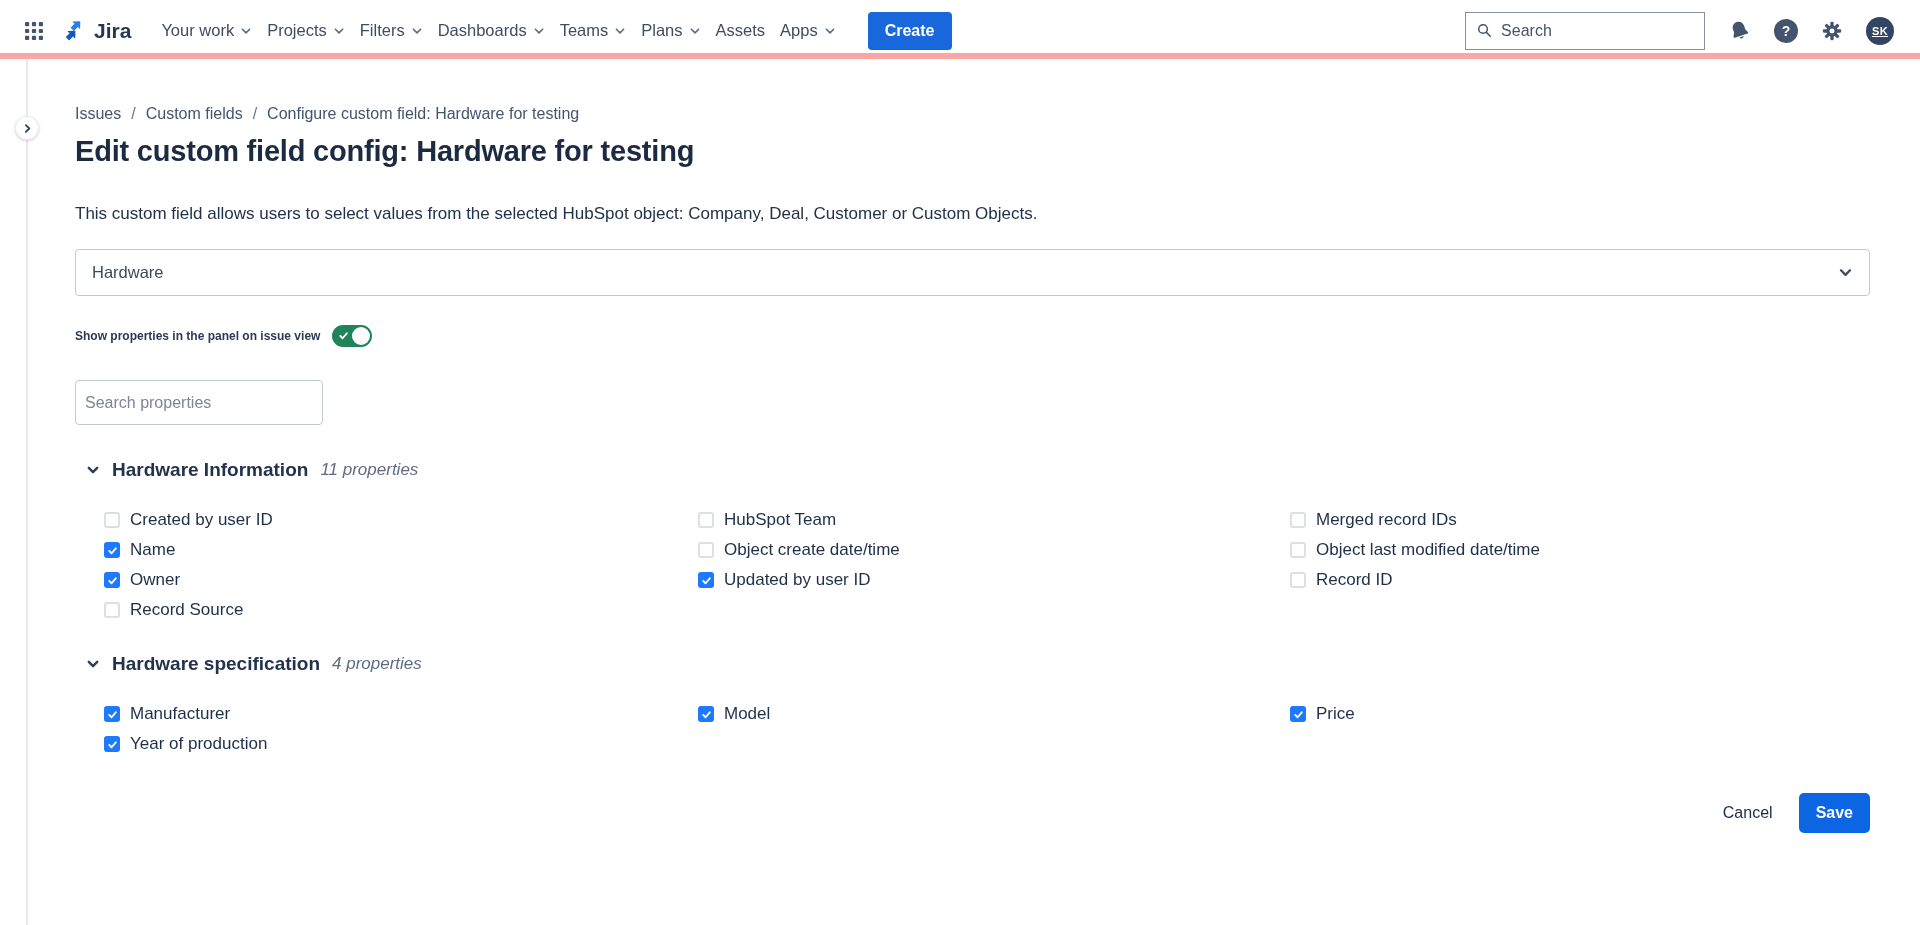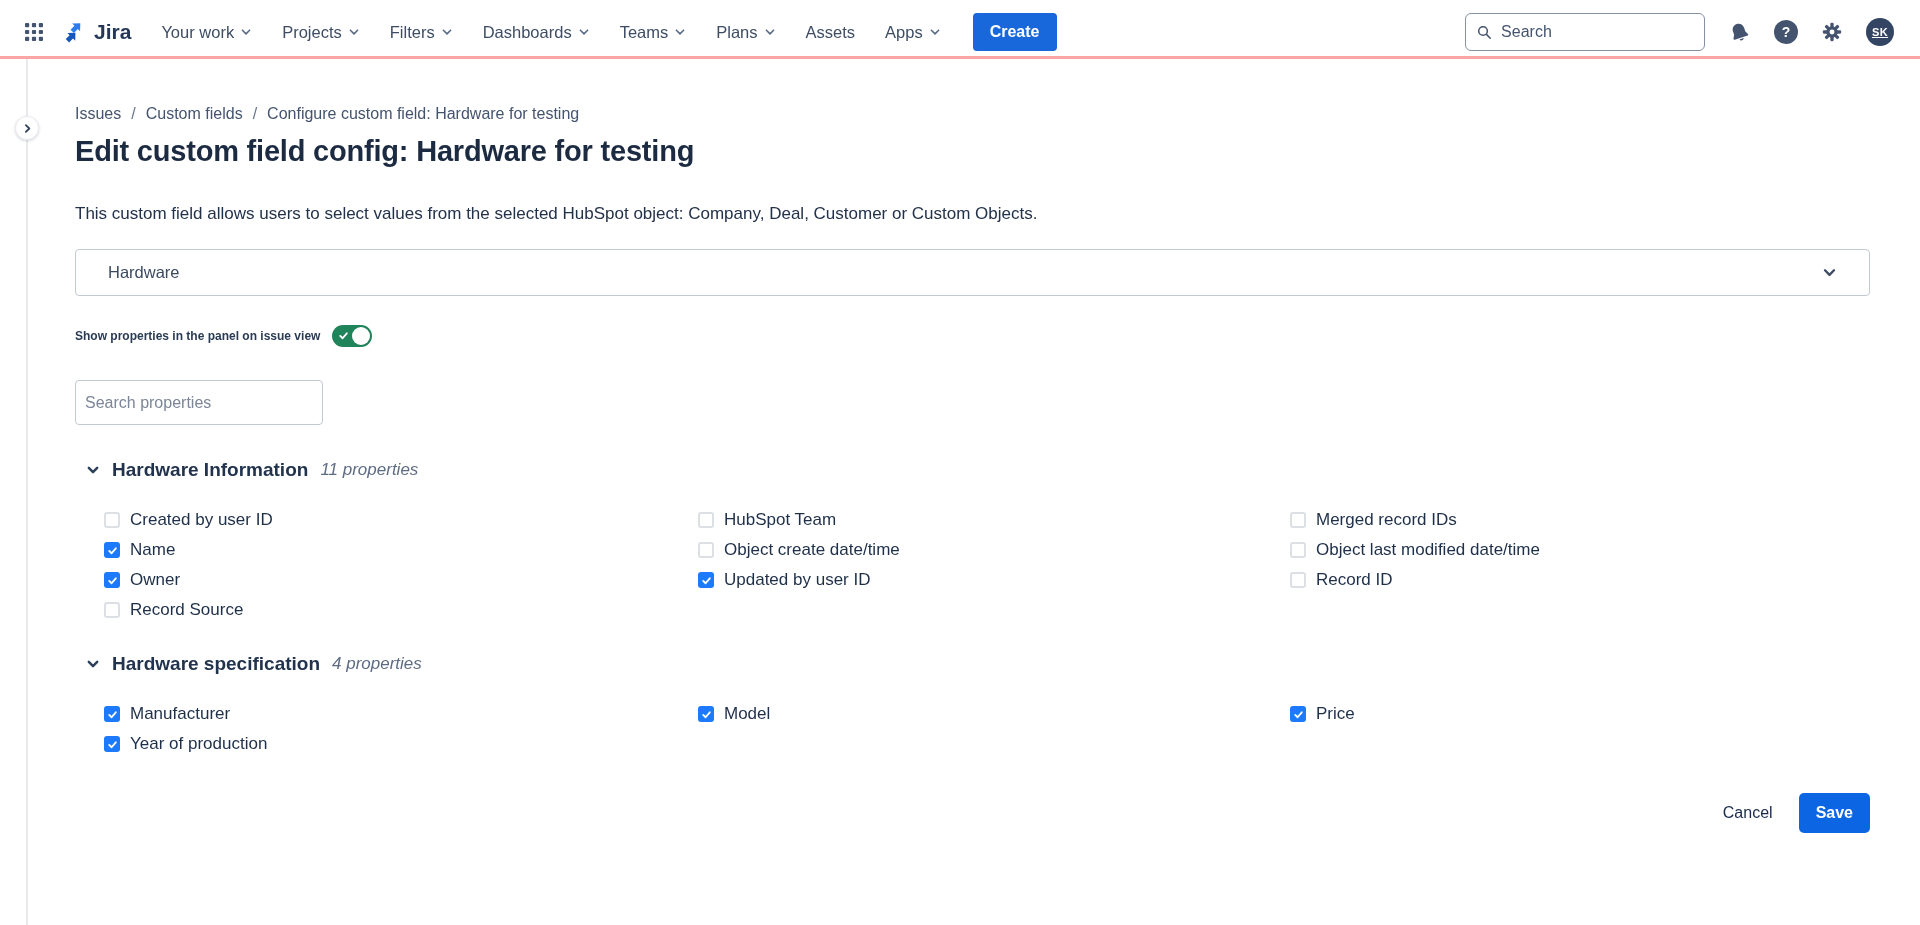--- a/index.html
+++ b/index.html
@@ -1,34 +1,34 @@
 <!DOCTYPE html>
 <html><head>
 <meta charset="utf-8">
 <style>
   * { margin:0; padding:0; box-sizing:border-box; }
   html,body { width:1920px; height:925px; background:#fff; overflow:hidden;
     font-family:"Liberation Sans", sans-serif; color:#172B4D; }
 
   
   .topbar { display:flex; align-items:center; height:59px; padding:8px 26px 0 18px;
-    border-bottom:3px solid #fca5a5; background:#fff; }
+    border-bottom:6px solid #fca5a5; background:#fff; }
   .icon-btn { display:flex; align-items:center; justify-content:center; cursor:pointer;
     background:none; border:none; }
   .app-grid { margin-right:14px; padding:6px; border-radius:4px; }
   .logo { display:flex; align-items:center; gap:3px; margin-right:30px; cursor:pointer; }
   .logo-text { font-size:21px; font-weight:700; color:#253858; letter-spacing:0; }
-  .nav-items { display:flex; align-items:flex-end; gap:30px; }
+  .nav-items { display:flex; align-items:flex-end; gap:15px; }
   .nav-item { display:flex; align-items:center; gap:6px; font-size:16.5px; font-weight:500;
     color:#3E4D64; cursor:pointer; white-space:nowrap; }
   .create-btn { margin-left:32px; background:#1868DB; color:#fff; border:none; border-radius:4px;
     font-family:inherit; font-size:16px; font-weight:700; padding:10px 17px; cursor:pointer; }
   .nav-right { margin-left:auto; display:flex; align-items:center; gap:23px; }
   .nav-search { display:flex; align-items:center; gap:9px; width:240px; height:38px;
-    border:1.5px solid #8590A2; border-radius:6px; padding:0 11px; background:#fff; }
+    border:1.5px solid #8590A2; border-radius:0; padding:0 11px; background:#fff; }
   .nav-search input { border:none; outline:none; width:100%; font-family:inherit;
     font-size:16px; color:#172B4D; }
   .nav-search input::placeholder { color:#44546F; opacity:1; }
   .help-circle { width:24px; height:24px; border-radius:50%; background:#44546F; color:#fff;
     display:flex; align-items:center; justify-content:center; font-size:14px; font-weight:700; }
   .avatar { width:28px; height:28px; border-radius:50%; background:#344563; color:#fff;
     display:flex; align-items:center; justify-content:center; font-size:11px; font-weight:700;
     letter-spacing:.4px; cursor:pointer;text-decoration:underline; }
 
   
@@ -41,21 +41,21 @@
   .content { margin:0 50px 0 75px; }
   .breadcrumb { display:flex; align-items:center; gap:10px; margin-top:46px; font-size:16px;
     color:#44546F; }
   .crumb { cursor:pointer; }
   .crumb-sep { color:#6B778C; }
   h1.page-title { margin-top:12px; font-size:29px; font-weight:700; color:#1C2B41;
     letter-spacing:-.2px; }
   .desc { margin-top:36px; font-size:17px; color:#23324B; }
 
   .object-select { margin-top:25px; height:47px; border:1px solid #C3C9D2; border-radius:4px;
-    display:flex; align-items:center; justify-content:space-between; padding:0 32px;
+    display:flex; align-items:center; justify-content:space-between; padding:0 16px;
     font-size:16.5px; color:#3C4A60; cursor:pointer; background:#fff; }
 
   .toggle-row { margin-top:29px; display:flex; align-items:center; gap:12px; }
   .toggle-label { font-size:12px; font-weight:700; color:#2A3B55; }
   .toggle { position:relative; width:40px; height:22px; border-radius:12px; background:#BFC4CE;
     cursor:pointer; flex:none; }
   .toggle.on { background:#1F845A; }
   .toggle .knob { position:absolute; top:2px; right:2px; width:18px; height:18px;
     border-radius:50%; background:#fff; }
   .toggle .tick { position:absolute; left:6px; top:5px; }

